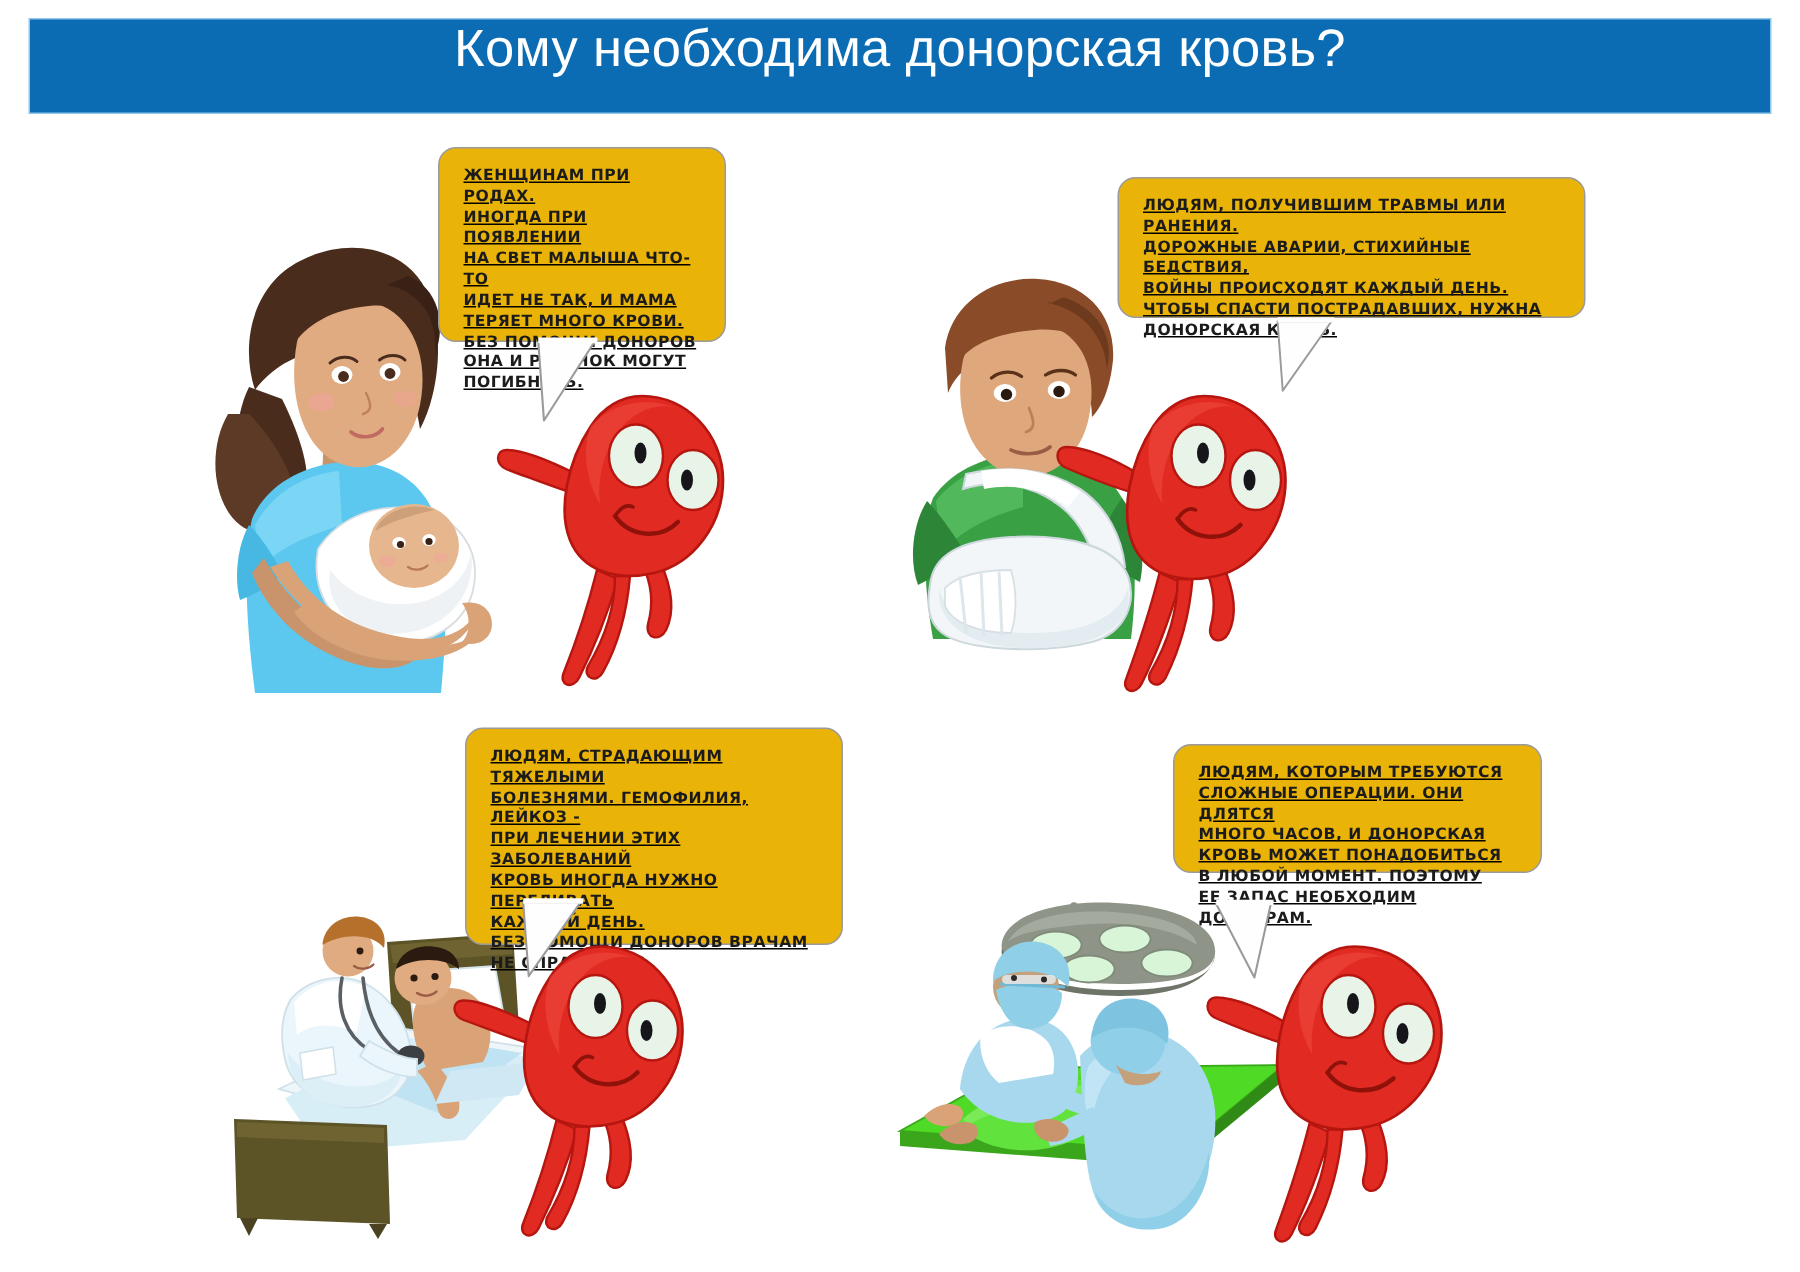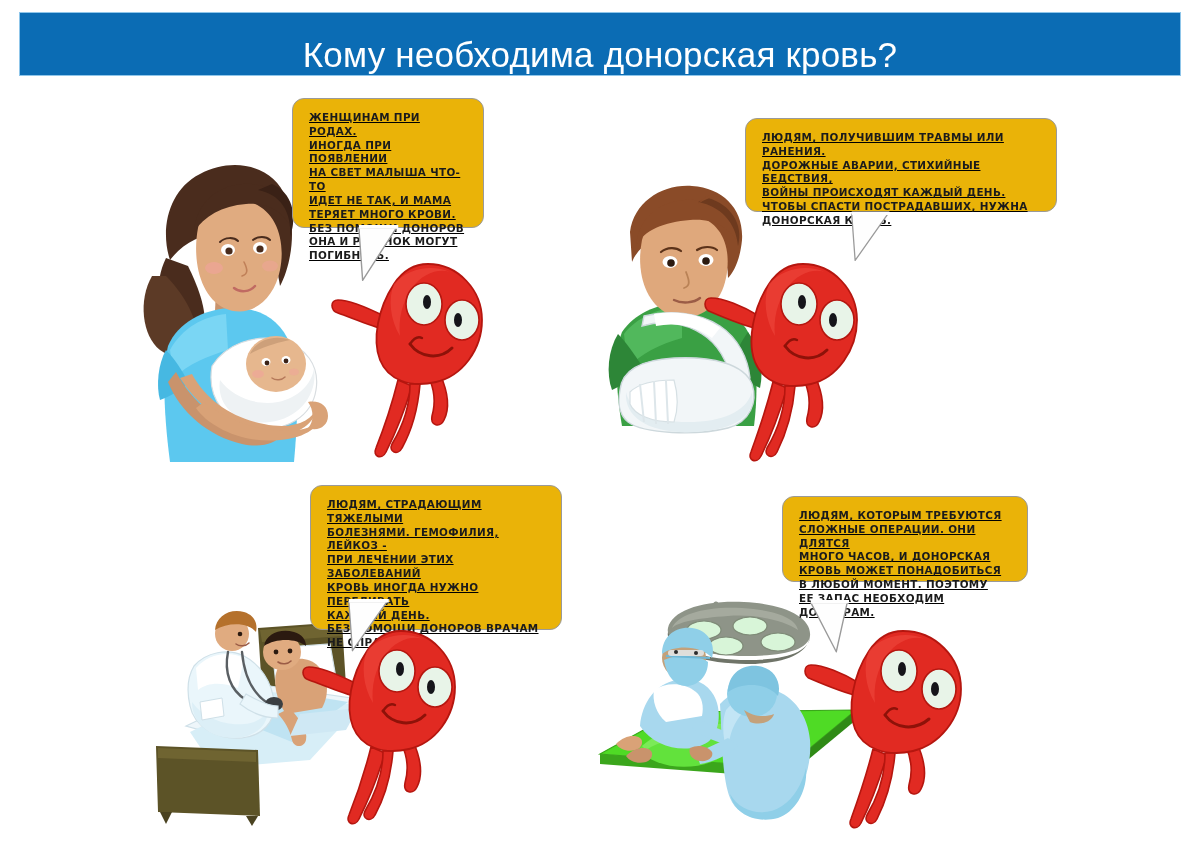--- a/index.html
+++ b/index.html
@@ -19,21 +19,21 @@
   
   #poster-banner {
     position: absolute;
     left: 20px;
     top: 13px;
     width: 1160px;
     height: 62px;
     background: #0b6cb4;
     box-shadow: 0 0 0 1px #8fc6ea;
     display: flex;
-    align-items: flex-end;
+    align-items: flex-start;
     justify-content: center;
   }
   #poster-title {
     color: #ffffff;
     font-size: 35px;
     font-weight: 400;
     letter-spacing: 0.2px;
     white-space: nowrap;
     font-family: "Liberation Sans", sans-serif;
   }

